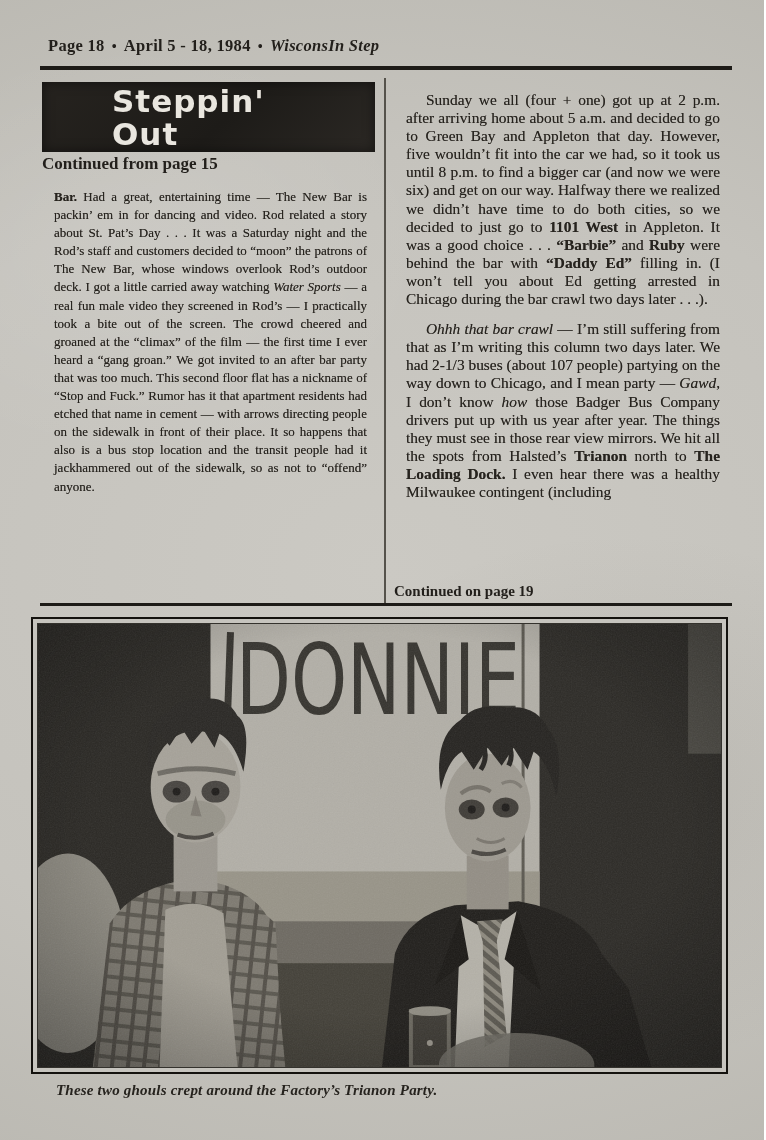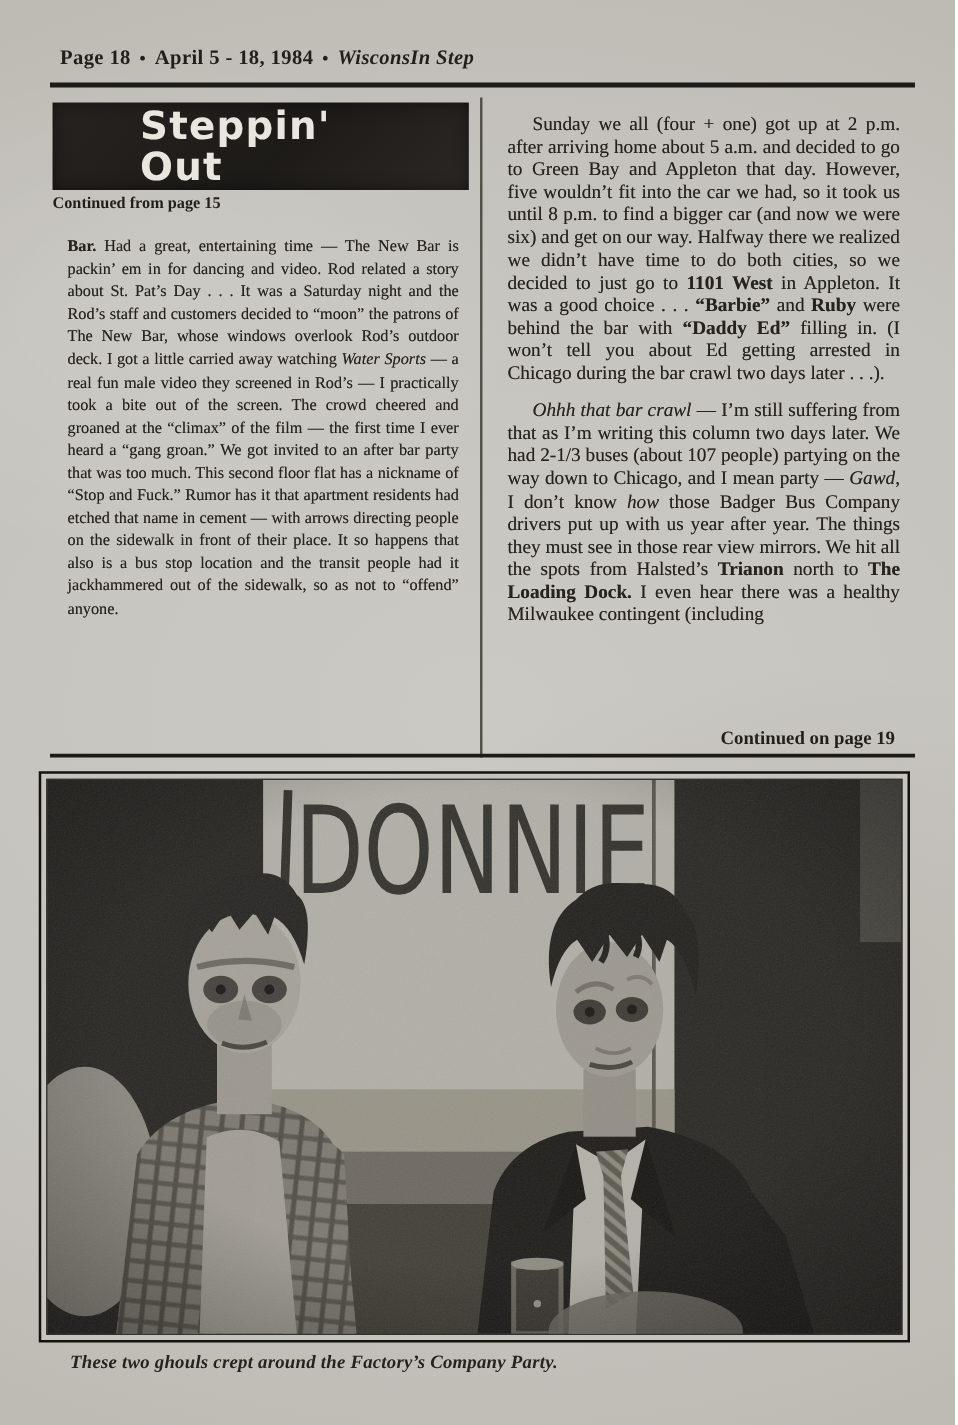--- a/index.html
+++ b/index.html
@@ -21,36 +21,36 @@
   .head-box{
     position:absolute; left:42px; top:82px; width:333px; height:70px;
     background:linear-gradient(135deg,#26231f 0%,#1d1b18 55%,#2b2824 100%);
     box-shadow:inset 0 0 12px rgba(0,0,0,0.5);
   }
   .head-box .t{
     font-family:"DejaVu Sans", sans-serif; font-weight:bold; color:#e9e6df;
     font-size:31px; line-height:33px; padding-left:70px; letter-spacing:1px;
   }
   .head-box .t1{padding-top:3px;}
-  .cont-from{position:absolute; left:42px; top:154px; font-size:13px; font-weight:bold; color:#221f1b;}
+  .cont-from{position:absolute; left:42px; top:154px; font-size:17px; font-weight:bold; color:#221f1b;}
   .colL{
     position:absolute; left:42px; top:176px; width:337px;
     font-size:13px; line-height:18.1px; text-align:justify;
     color:#26231e; text-shadow:0 0 0.5px rgba(35,30,25,0.55);
   }
   .colrule{position:absolute; left:384px; top:78px; width:2px; height:528px; background:#55524b;}
   .colR{
     position:absolute; left:394px; top:79px; width:338px;
     font-size:15.4px; line-height:18.1px; text-align:justify;
     color:#26231e; text-shadow:0 0 0.5px rgba(35,30,25,0.55);
   }
   .colR p, .colL p{margin:12px;}
   .colR p.indent{text-indent:20px;}
   .colR p + p{margin-top:8px;}
-  .cont-on{position:absolute; left:378px; top:583px; width:338px; text-align:right;
+  .cont-on{position:absolute; left:394px; top:583px; width:338px; 
     font-size:15px; font-weight:bold; color:#221f1b;}
   .mid-rule{position:absolute; left:40px; top:603px; width:692px; height:3px; background:#1d1b17;}
   .b{font-weight:bold;}
   .i{font-style:italic;}
   .photo-frame{
     position:absolute; left:31px; top:617px; width:697px; height:457px;
     border:2px solid #14120e; padding:4px; background:#c6c4be; box-sizing:border-box;
   }
   .photo-inner{width:100%; height:100%; border:1px solid #34322d; box-sizing:border-box; background:#3a3733;}
   .photo-inner svg{display:block; width:100%; height:100%;}
@@ -182,15 +182,15 @@
           <circle cx="393" cy="420" r="3" fill="#9a968c"></circle>
         </g>
         <ellipse cx="480" cy="442" rx="78" ry="32" fill="#6f6c64" opacity="0.85"></ellipse>
 
         <rect width="685" height="444" fill="url(#vin)"></rect>
         <rect width="685" height="444" filter="url(#grain)" opacity="0.10"></rect>
       </svg>
     </div>
   </div>
 
-  <div class="caption">These two ghouls crept around the Factory’s Company Party.</div>
+  <div class="caption">These two ghouls crept around the Factory’s Trianon Party.</div>
 
 </div>
 
 </body></html>

